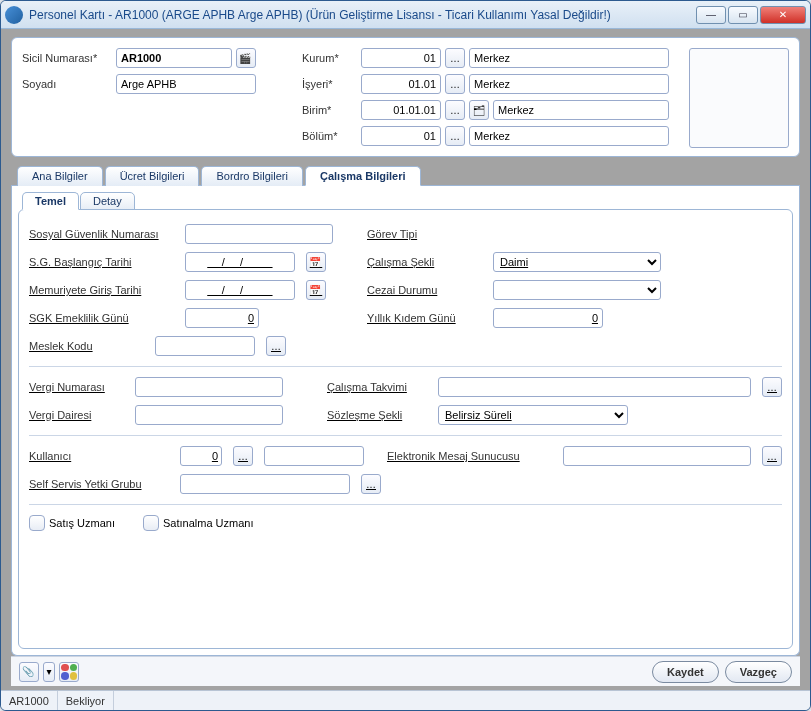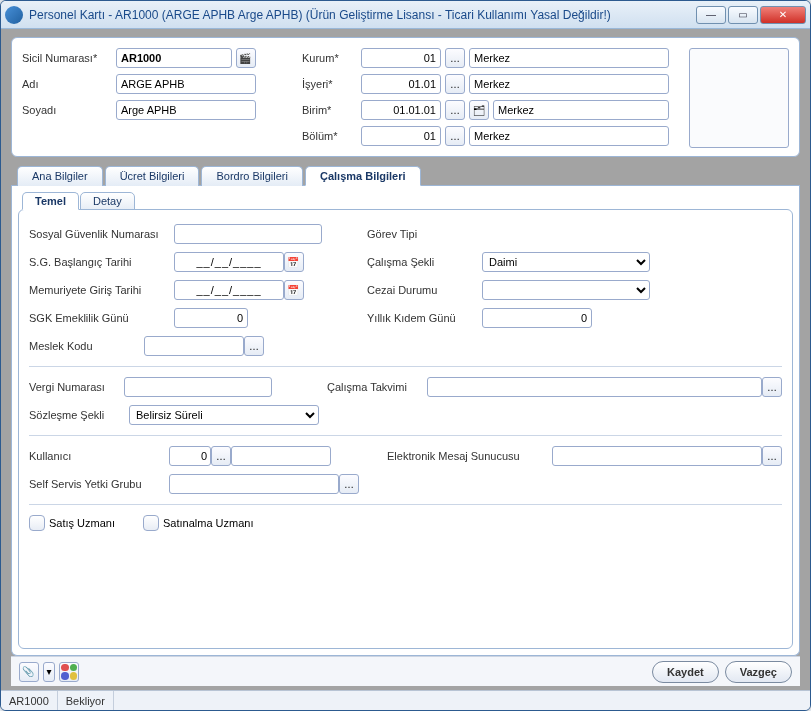--- a/index.html
+++ b/index.html
@@ -39,21 +39,21 @@
     .tabs-inner { display: flex; gap: 1px; padding-left: 4px; margin-bottom: -1px; z-index: 3; position: relative; }
     .tab-inner { padding: 2px 12px; border: 1px solid #9db6d6; border-radius: 5px 5px 0 0; background: linear-gradient(#fff,#e8eef6); cursor: pointer; color: #1a3866; }
     .tab-inner.active { background: #fff; font-weight: bold; border-bottom: 1px solid #fff; }
     
     .inner-panel { border: 1px solid #9db6d6; border-radius: 6px; padding: 10px; display: flex; flex-direction: column; gap: 6px; flex: 1; background: #fff; }
     
     .group { border-top: 1px solid #cbd6e6; padding-top: 10px; margin-top: 4px; display: flex; flex-direction: column; gap: 8px; }
     .group:first-child { border-top: none; padding-top: 4px; margin-top: 0; }
     
     .form-row { display: flex; align-items: center; gap: 8px; }
-    .form-row .col { display: flex; align-items: center; gap: 0; }
+    .form-row .col { display: flex; align-items: center; gap: 11px; text-decoration: underline; }
     .lbl { color: #333; }
     .lblA { width: 145px; }
     .lblB { width: 115px; }
     .inpA { width: 148px; height: 20px; border: 1px solid #99aacc; border-radius: 3px; padding: 0 4px; background:#fff; }
     .inpA.num { text-align: right; width: 74px; }
     .inpA.date { width: 110px; text-align: center; letter-spacing: 1px; }
     .inp-small { width: 42px; height: 20px; border: 1px solid #99aacc; border-radius: 3px; text-align: right; padding-right: 3px; background:#fff; }
     
     select.sel { height: 20px; width: 168px; border: 1px solid #99aacc; border-radius: 3px; background: #fff; padding-left: 2px; }
     
@@ -87,24 +87,20 @@
   <div class="content">
 
     <div class="header-panel">
       <div class="header-col colA">
         <div class="header-row">
           <div class="hr-label">Sicil Numarası*</div>
           <input class="hr-input code" value="AR1000" style="">
           <div class="icon-btn">🎬</div>
         </div>
         <div class="header-row">
-          <div class="hr-label">Adı</div>
-          <input class="hr-input name" value="ARGE APHB" style="">
-        </div>
-        <div class="header-row">
           <div class="hr-label">Soyadı</div>
           <input class="hr-input name" value="Arge APHB" style="">
         </div>
       </div>
 
       <div class="header-col colB">
         <div class="header-row">
           <div class="hr-label" style="width:55px">Kurum*</div>
           <input class="hr-code" value="01" style="">
           <div class="icon-btn">…</div>
@@ -206,20 +202,24 @@
               <div class="lbl" style="width:95px">Vergi Numarası</div>
               <input class="inpA" value="" style="">
             </div>
             <div class="col" style="flex:1">
               <div class="lbl" style="width:100px">Çalışma Takvimi</div>
               <input class="inpA" style="flex: 1 1 0%;" value="">
               <div class="icon-btn">…</div>
             </div>
           </div>
           <div class="form-row">
+            <div class="col" style="width:290px">
+              <div class="lbl" style="width:95px">Vergi Dairesi</div>
+              <input class="inpA" value="" style="">
+            </div>
             <div class="col">
               <div class="lbl" style="width:100px">Sözleşme Şekli</div>
               <select class="sel" style="width:190px"><option>Belirsiz Süreli</option></select>
             </div>
           </div>
         </div>
 
         <div class="group">
           <div class="form-row">
             <div class="col" style="width:350px">

